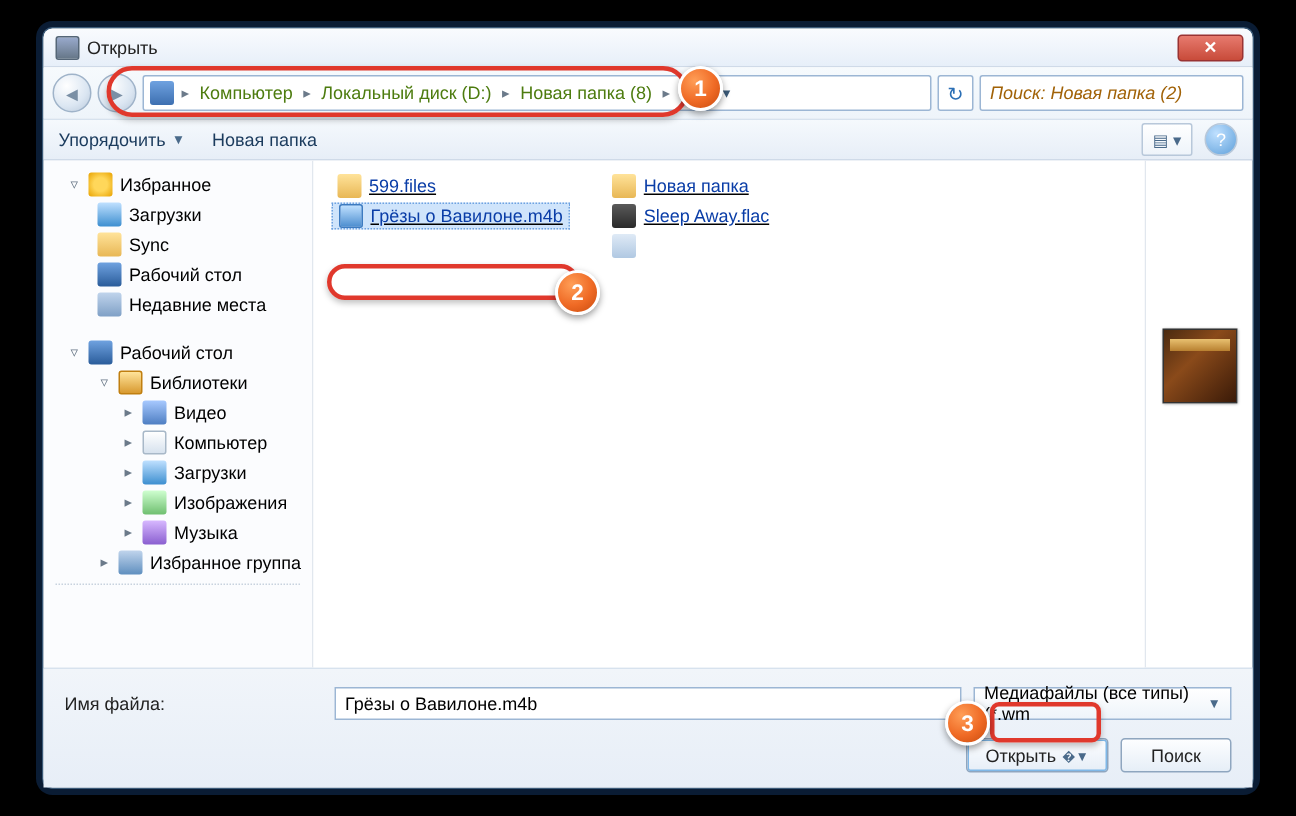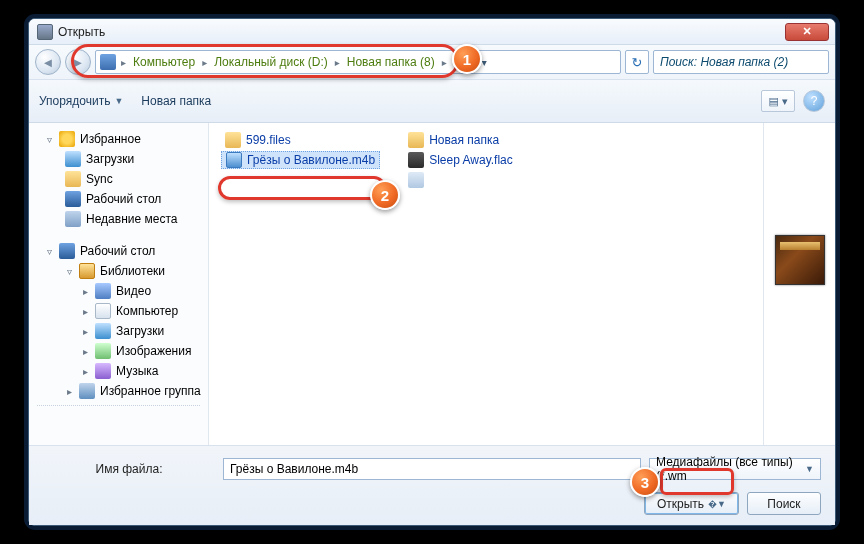--- a/index.html
+++ b/index.html
@@ -70,21 +70,21 @@
   .bc-drop { color:#3b5a78; padding-left:30px; font-size:10px; }
   .refresh {
     width:24px; height:24px; border:1px solid #9cb6d4; background:#fff;
     display:flex; align-items:center; justify-content:center;
     color:#2b6fb5; font-size:13px; border-radius:2px;
   }
   .searchbox {
     width:176px; height:24px; border:1px solid #9cb6d4;
     background:#fff; border-radius:2px;
     display:flex; align-items:center; padding:0 6px;
-    color:#0c4a6e; font-style:italic; gap:4px;
+    color:#a16207; font-style:italic; gap:4px;
   }
 
   .redring {
     position:absolute; border:3px solid #e0382c; border-radius:22px;
     pointer-events:none; box-shadow:0 2px 4px rgba(0,0,0,.25);
   }
   .ring1 { left:71px; top:44px; width:388px; height:34px; }
   .ring2 { left:218px; top:176px; width:168px; height:24px; border-radius:12px; }
   .ring3 { left:660px; top:468px; width:74px; height:27px; border-radius:6px; }
 
@@ -94,21 +94,21 @@
     border:2px solid #fff; box-shadow:0 2px 5px rgba(0,0,0,.4);
     display:flex; align-items:center; justify-content:center;
     color:#fff; font-weight:bold; font-size:15px;
     z-index:20;
   }
   .b1 { left:452px; top:44px; }
   .b2 { left:370px; top:180px; }
   .b3 { left:630px; top:467px; }
 
   .toolbar {
-    height:44px; background:linear-gradient(#f5f9fd,#e7eef7);
+    height:28px; background:linear-gradient(#f5f9fd,#e7eef7);
     border-top:1px solid #d7e2ee; border-bottom:1px solid #cfdae8;
     display:flex; align-items:center; padding:0 10px; gap:18px;
   }
   .toolbar .tbtn { color:#1b3b5d; display:flex; align-items:center; gap:4px; }
   .toolbar .tbtn .arr { font-size:9px; color:#4a6a8a; }
   .toolbar-spacer { flex:1; }
   .toolbar-right { display:flex; align-items:center; gap:8px; }
   .vicon {
     width:34px; height:22px; border:1px solid #b8c8da; border-radius:2px;
     background:linear-gradient(#fff,#eef4fa);
@@ -140,21 +140,21 @@
   .i-doc { background:linear-gradient(#fff,#d7e2ee); border:1px solid #a8b8c8;}
   .i-img { background:linear-gradient(#cfffd0,#6fbf70); }
   .i-music { background:linear-gradient(#d7b8ff,#8a5fd0); }
   .i-home { background:linear-gradient(#c0d4ec,#5f8fbf); }
   .i-dl { background:linear-gradient(#bfe0ff,#3d8fd0); }
   .sidebar-gap { height:12px; }
   .sidebar hr { border:none; border-top:1px dotted #c8d2de; margin:4px 6px; }
 
   .filepane { flex:1; background:#fff; padding:8px 12px; position:relative; }
   .filecols { display:flex; gap:24px; }
-  .filecol { display:flex; flex-direction:column; gap:2px; }
+  .filecol { display:flex; flex-direction:column; gap:2px;text-decoration:underline; }
   .fitem { display:flex; align-items:center; gap:5px; height:18px; padding:0 4px;
     color:#0a3da7; cursor:default; white-space:nowrap; }
   .fitem .ficon { width:16px; height:16px; flex:0 0 16px; border-radius:2px; }
   .fi-folder { background:linear-gradient(#ffe39a,#e8b755); }
   .fi-amr { background:linear-gradient(#f07a6a,#c83e2e); }
   .fi-m4b { background:linear-gradient(#bfe0ff,#4e8fd0); border:1px solid #3d7bc0;}
   .fi-flac { background:linear-gradient(#5a5a5a,#2a2a2a); }
   .fi-link { background:linear-gradient(#dfeaf6,#b0c8e2); }
   .fitem.sel { background:#cfe4fb; border:1px dotted #6fa2e0; color:#0a3da7; }
 
@@ -175,21 +175,21 @@
     content:""; position:absolute; left:4px; top:6px; right:4px; height:8px;
     background:linear-gradient(#e8c070,#b88030);
   }
 
   .bottom {
     border-top:1px solid #d7e2ee;
     background:linear-gradient(#f1f5fa,#e7eef7);
     padding:12px 14px 10px;
   }
   .fnrow { display:flex; align-items:center; gap:8px; margin-bottom:12px; }
-  .fnlabel { width:172px; text-align:center; color:#222; }
+  .fnlabel { width:172px; text-align:left; color:#222; }
   .fninput {
     flex:1; height:22px; border:1px solid #9cb6d4; background:#fff;
     padding:0 6px; font-size:12px; display:flex; align-items:center;
   }
   .filter {
     width:172px; height:22px; border:1px solid #9cb6d4;
     background:linear-gradient(#fff,#eef4fa);
     display:flex; align-items:center; justify-content:space-between;
     padding:0 6px; font-size:12px;
   }

